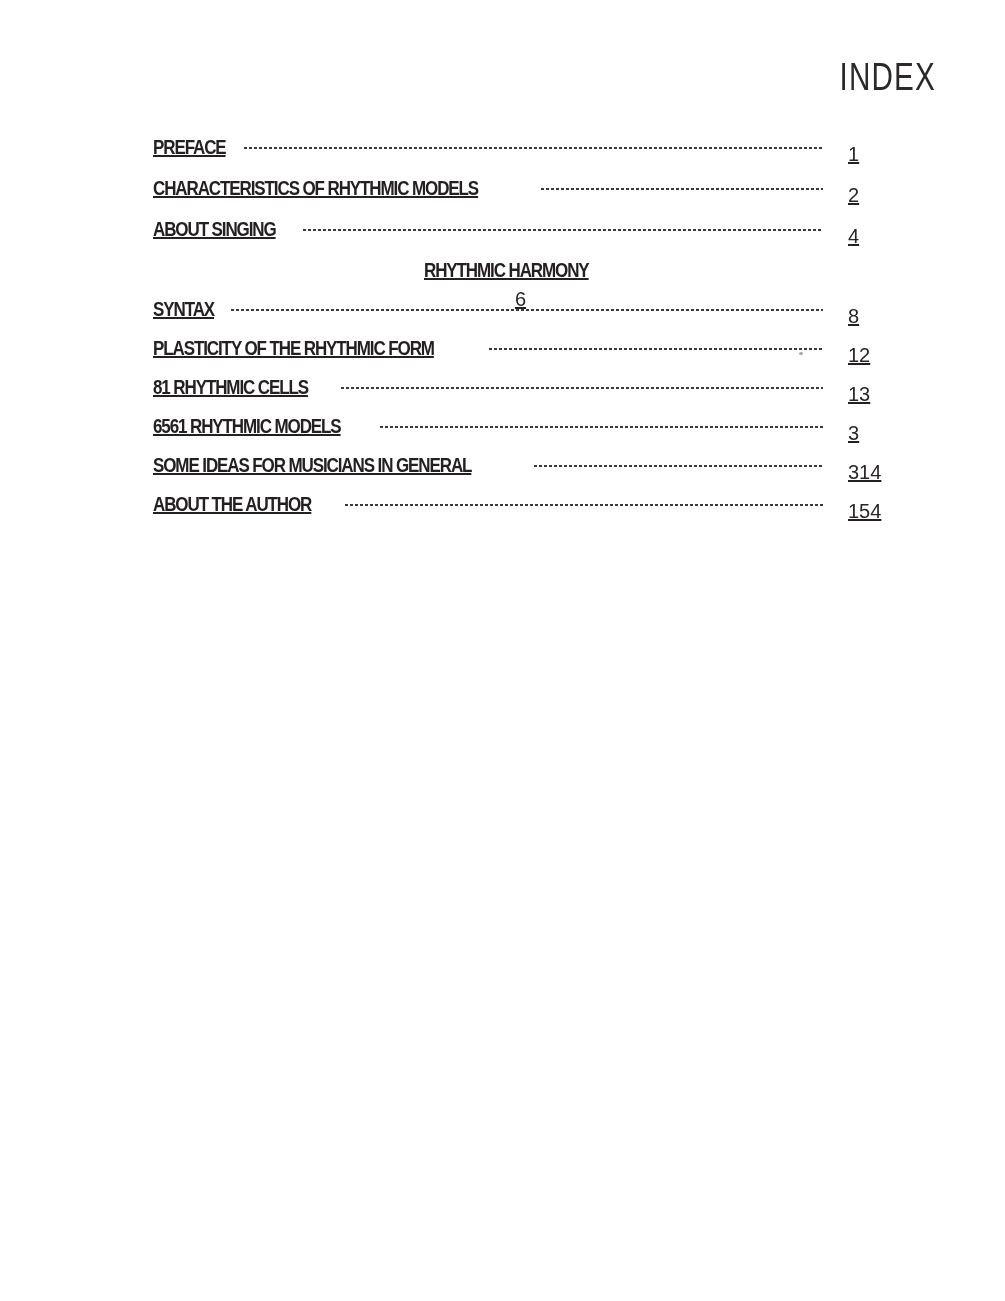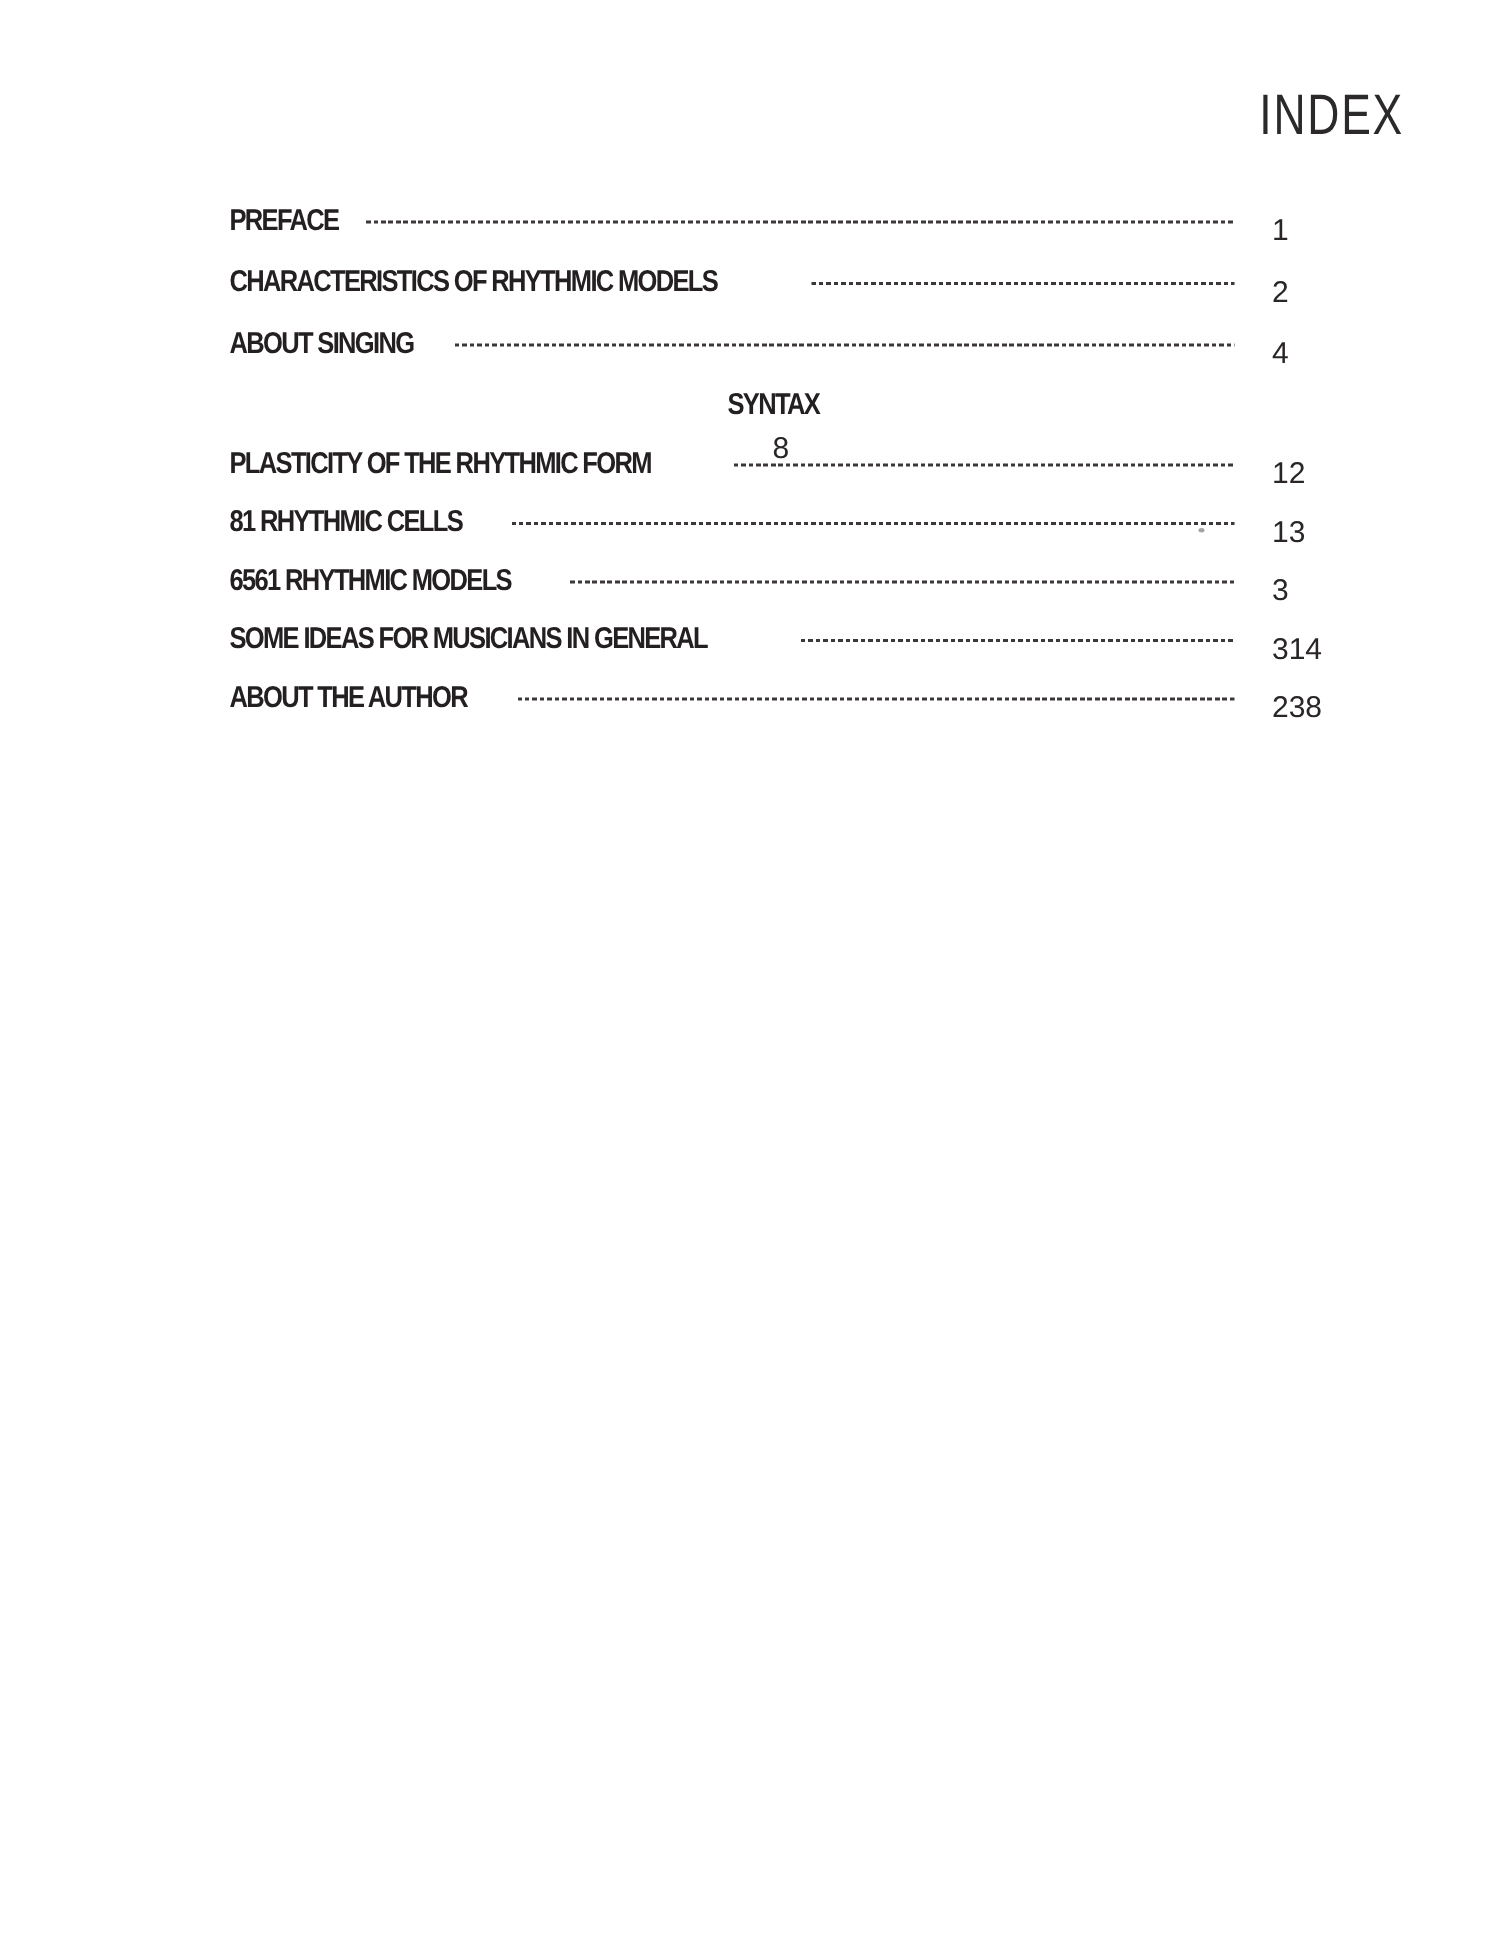--- a/index.html
+++ b/index.html
@@ -24,20 +24,21 @@
     font-weight: 400;
     line-height: 38px;
     letter-spacing: 1.5px;
     color: #2c292a;
     transform: scaleX(0.78);
     transform-origin: 100% 50%;
   }
   .toc {
     margin: 41px 0 0 110px;
     width: 735px;
+    text-decoration: underline;
   }
   .toc-row {
     display: flex;
     align-items: center;
     height: 21px;
     margin-bottom: 18px;
   }
   .toc-row:nth-child(-n+3) { margin-bottom: 20px; }
   .toc-row:nth-child(4)    { margin-top: 10px; flex-direction: column; }
   .toc-label {
@@ -98,20 +99,25 @@
     </div>
 
 
     <div class="toc-row">
       <span class="toc-label">ABOUT SINGING</span>
       <span class="toc-leader"></span>
       <span class="toc-page">4</span>
     </div>
 
 
+    <div class="toc-row">
+      <span class="toc-label">RHYTHMIC HARMONY</span>
+      <span class="toc-leader"></span>
+      <span class="toc-page">6</span>
+    </div>
 
     <div class="toc-row">
       <span class="toc-label">SYNTAX</span>
       <span class="toc-leader"></span>
       <span class="toc-page">8</span>
     </div>
 
     <div class="toc-row">
       <span class="toc-label">PLASTICITY OF THE RHYTHMIC FORM</span>
       <span class="toc-leader"></span>
@@ -132,20 +138,20 @@
 
     <div class="toc-row">
       <span class="toc-label">SOME IDEAS FOR MUSICIANS IN GENERAL</span>
       <span class="toc-leader"></span>
       <span class="toc-page">314</span>
     </div>
 
     <div class="toc-row">
       <span class="toc-label">ABOUT THE AUTHOR</span>
       <span class="toc-leader"></span>
-      <span class="toc-page">238</span>
+      <span class="toc-page">154</span>
     </div>
 
   </div>
 
   <div class="scan-speck"></div>
 
 </div>
 
 </body></html>

